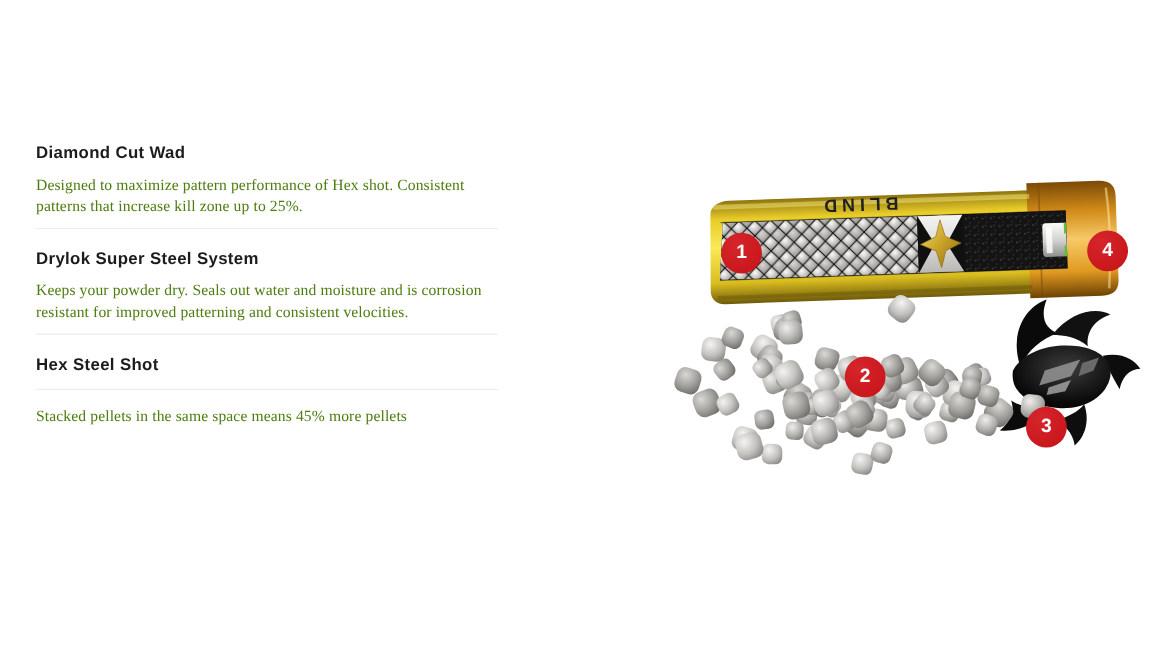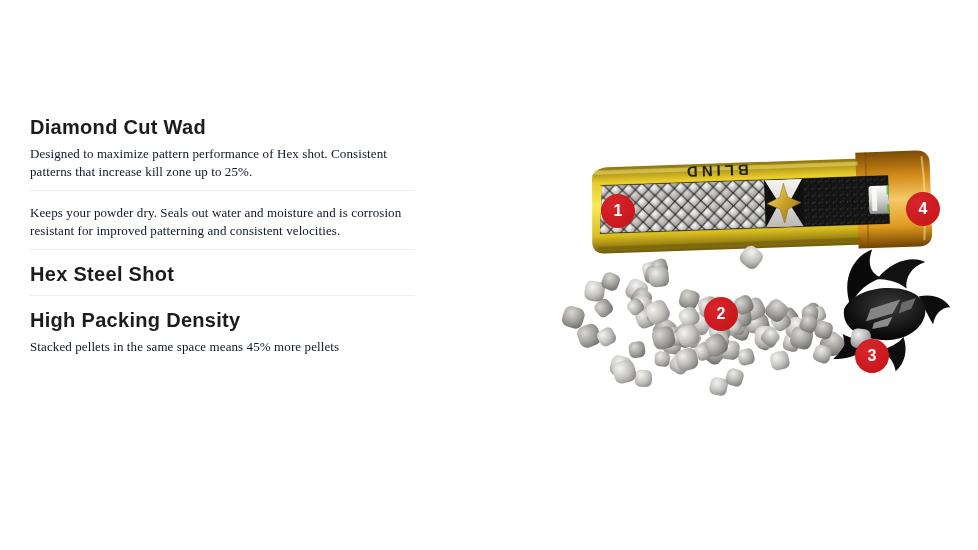--- a/index.html
+++ b/index.html
@@ -4,26 +4,26 @@
 <style>
   * { margin:0; padding:0; box-sizing:border-box; }
   html,body { width:978px; height:550px; background:#ffffff; overflow:hidden;
               font-family:"Liberation Sans", sans-serif; }
   .page { position:relative; width:978px; height:550px; background:#ffffff; }
 
   
   .features { position:absolute; left:30px; top:116px; width:470px; }
   .feature h3 {
     font-family:"Liberation Sans", sans-serif;
-    font-size:20px; line-height:23px; font-weight:700;
+    font-size:14px; line-height:23px; font-weight:700;
     color:#1c1c1c; letter-spacing:.3px; margin:0 0 6px 0;
   }
   .feature p {
     font-family:"Liberation Serif", serif;
-    font-size:13px; line-height:18px; color:#0f172a;
+    font-size:13px; line-height:18px; color:#4d7c0f;
     letter-spacing:.1px; white-space:pre-line; margin:0;
   }
   .feature hr {
     border:0; border-top:1px solid #ededed; width:385px;
     margin:9px 0 13px 0;
   }
 
   
   .illustration { position:absolute; left:545px; top:140px; width:420px; height:260px; }
   .illustration svg { position:absolute; left:0; top:0; }
@@ -46,30 +46,30 @@
 <div class="page">
 
   <section class="features">
     <div class="feature">
       <h3>Diamond Cut Wad</h3>
       <p>Designed to maximize pattern performance of Hex shot. Consistent
 patterns that increase kill zone up to 25%.</p>
       <hr>
     </div>
     <div class="feature">
+      <h3>Drylok Super Steel System</h3>
       <p>Keeps your powder dry. Seals out water and moisture and is corrosion
 resistant for improved patterning and consistent velocities.</p>
       <hr>
     </div>
     <div class="feature">
       <h3>Hex Steel Shot</h3>
       <hr>
     </div>
     <div class="feature">
-      <h3>High Packing Density</h3>
       <p>Stacked pellets in the same space means 45% more pellets</p>
     </div>
   </section>
 
   <div class="illustration">
     <svg width="420" height="260" viewBox="0 0 420 260">
       <defs>
         <linearGradient id="yg" x1="0" y1="0" x2="0" y2="1">
           <stop offset="0" stop-color="#8f7410"></stop>
           <stop offset=".18" stop-color="#e8cc2a"></stop>

